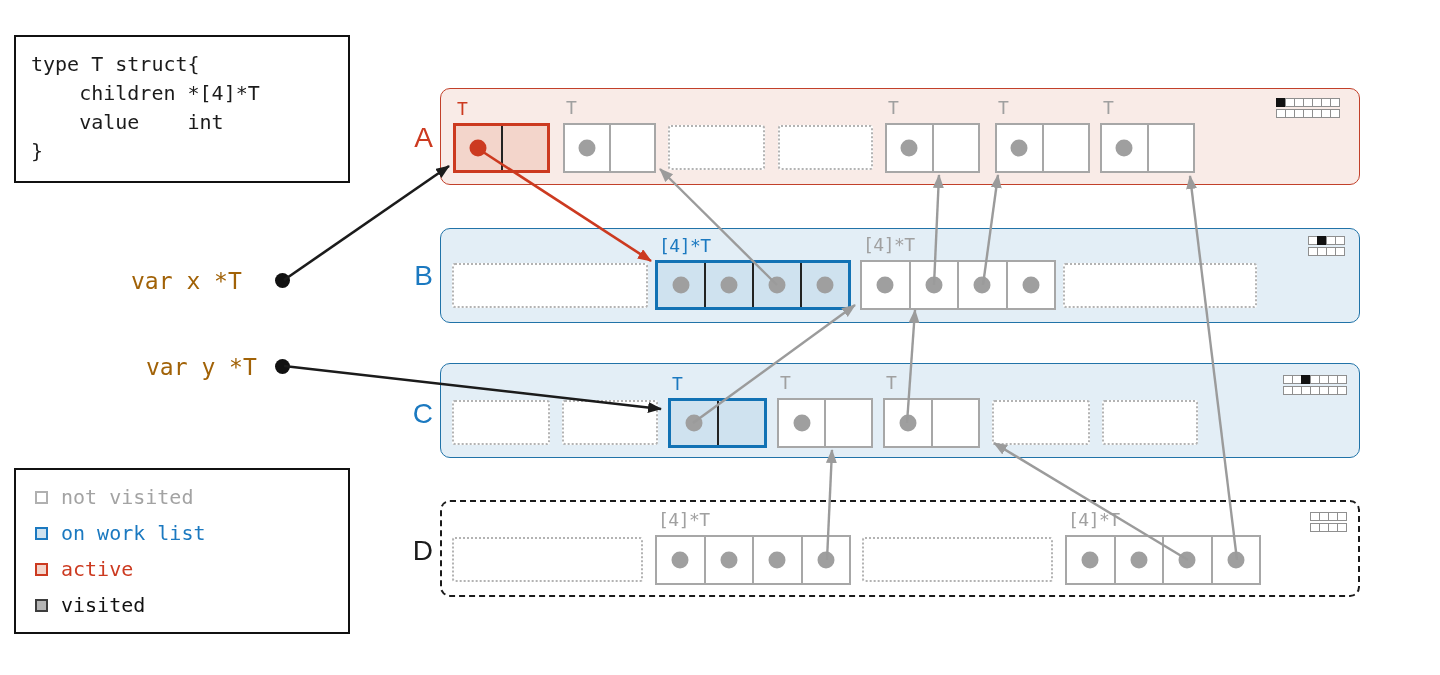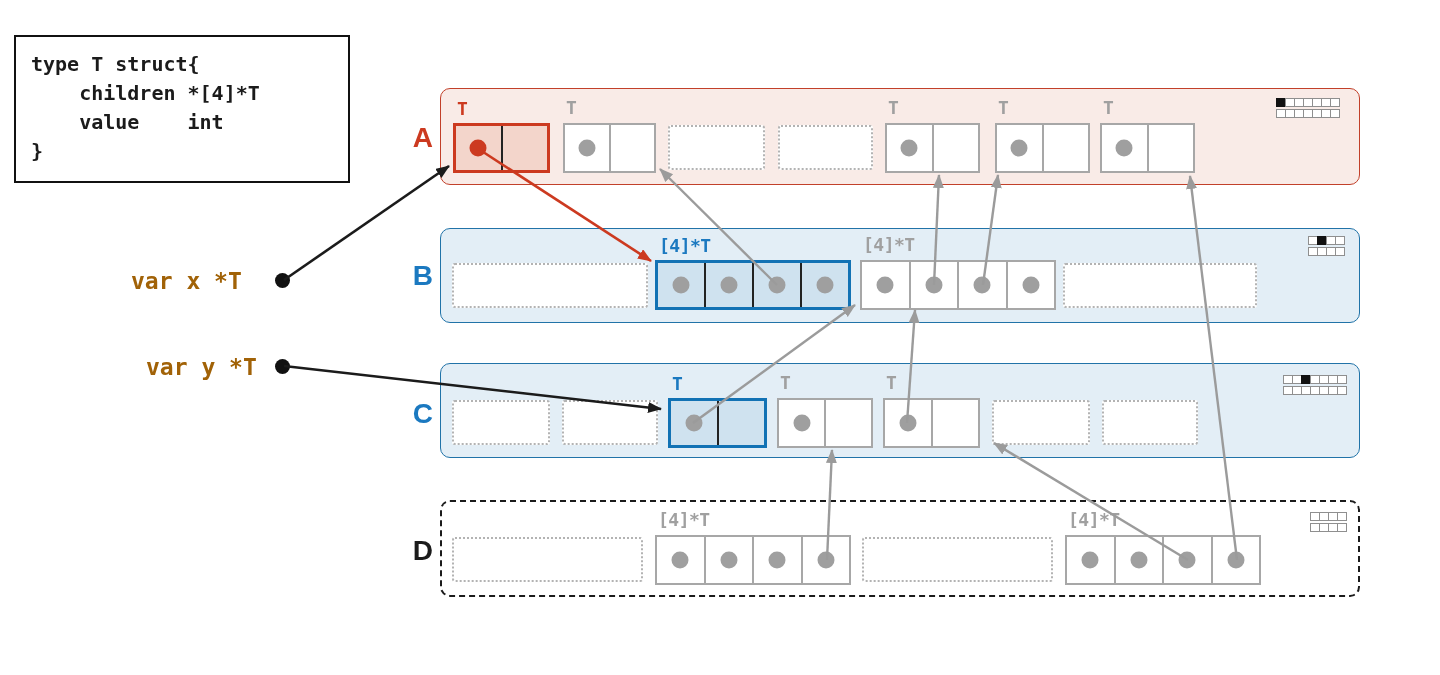--- a/index.html
+++ b/index.html
@@ -1,21 +1,20 @@
 <!DOCTYPE html>
 <html><head>
 <meta charset="utf-8">
 <style>
   * { box-sizing: border-box; margin: 0; padding: 0; }
   html,body { background:#ffffff; }
   .canvas {
     position: relative; width: 1440px; height: 675px; background: #ffffff;
     font-family: "DejaVu Sans Mono", "Liberation Mono", monospace;
     overflow: hidden;
-    font-weight: bold;
   }
   
   .code-box {
     position: absolute; left: 14px; top: 35px; width: 336px; height: 148px;
     border: 2.5px solid #111; background: #fff;
     padding: 13px 15px;
   }
   .code-box pre {
     font-family: "DejaVu Sans Mono", "Liberation Mono", monospace;
     font-size: 20px; line-height: 29px; color: #1b1b1b; white-space: pre;
@@ -100,20 +99,38 @@
 <span>    children *[4]*T</span>
 <span>    value    int</span>
 <span>}</span></pre>
   </div>
 
   <div class="var-label var-x">var x *T</div>
   <div class="var-label var-y">var y *T</div>
   <div class="var-dot x"></div>
   <div class="var-dot y"></div>
 
+  <div class="legend">
+    <div class="legend-row">
+      <span class="legend-swatch sw-not"></span>
+      <span class="lg-not">not visited</span>
+    </div>
+    <div class="legend-row">
+      <span class="legend-swatch sw-work"></span>
+      <span class="lg-work">on work list</span>
+    </div>
+    <div class="legend-row">
+      <span class="legend-swatch sw-active"></span>
+      <span class="lg-active">active</span>
+    </div>
+    <div class="legend-row">
+      <span class="legend-swatch sw-visited"></span>
+      <span class="lg-visited">visited</span>
+    </div>
+  </div>
 
   <div class="band band-a"></div>
   <div class="band band-b"></div>
   <div class="band band-c"></div>
   <div class="band band-d"></div>
 
   <div class="band-letter bl-a">A</div>
   <div class="band-letter bl-b">B</div>
   <div class="band-letter bl-c">C</div>
   <div class="band-letter bl-d">D</div>

